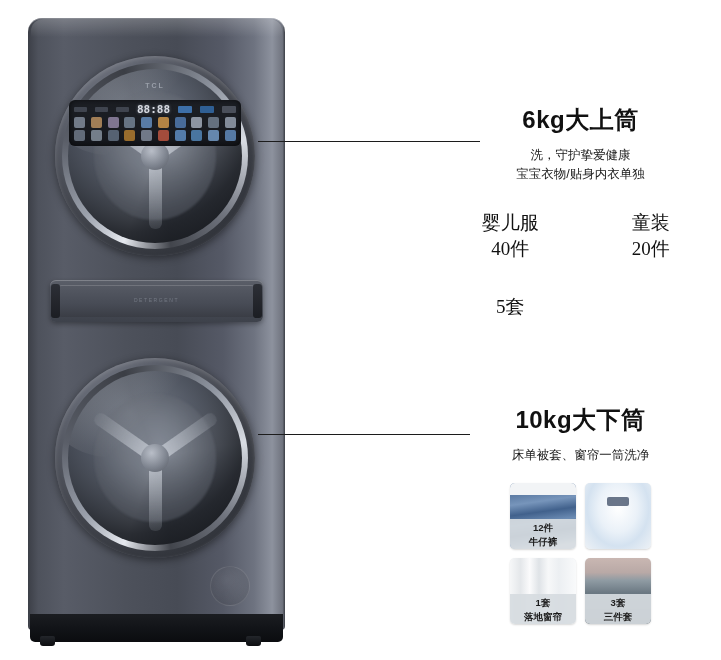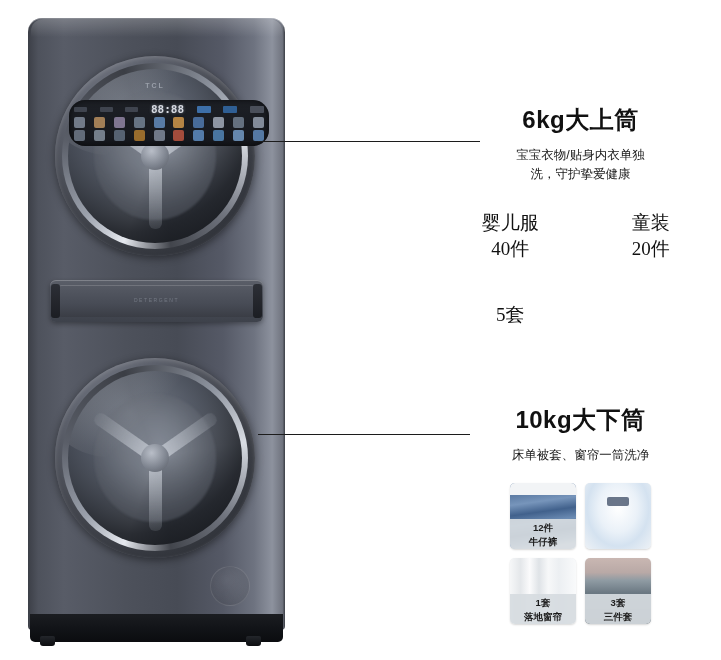--- a/index.html
+++ b/index.html
@@ -160,23 +160,23 @@
     text-align: center;
     font-size: 7px;
     letter-spacing: 2px;
     color: rgba(198,204,214,0.55);
     font-weight: 700;
   }
   .panel {
     position: absolute;
     left: 14px;
     top: 44px;
-    width: 200px;
+    width: 172px;
     height: 46px;
-    border-radius: 16px;
+    border-radius: 6px;
     background: linear-gradient(180deg, #1d2026 0%, #15171c 100%);
     box-shadow: inset 0 0 6px rgba(0,0,0,0.7);
     padding: 4px 5px;
     box-sizing: border-box;
   }
   .panel-row {
     display: flex;
     align-items: center;
     justify-content: space-between;
     height: 11px;
@@ -290,21 +290,21 @@
     line-height: 19px;
     color: #1a1a1a;
     margin: 0;
   }
 
   
   .stat-grid {
     margin-top: 26px;
     display: grid;
     grid-template-columns: 1fr 1fr;
-    row-gap: 40px;
+    row-gap: 32px;
   }
   .stat {
     text-align: center;
     font-size: 19px;
     line-height: 26px;
     color: #111111;
   }
   .stat .stat-name { display: block; }
   .stat .stat-qty  { display: block; font-family: Liberation Serif, serif; }
 
@@ -464,22 +464,22 @@
   <div class="foot left"></div>
   <div class="foot right"></div>
 </div>
 
 <div class="leader" id="leader-upper"></div>
 <div class="leader" id="leader-lower"></div>
 
 <div class="callout" id="callout-upper">
   <div class="callout-title">6kg大上筒</div>
   <div class="callout-desc">
+    <div>洗，守护挚爱健康</div>
     <div>宝宝衣物/贴身内衣单独</div>
-    <div>洗，守护挚爱健康</div>
   </div>
 
   <div class="stat-grid">
     <div class="stat">
       <span class="stat-name">婴儿服</span>
       <span class="stat-qty">40件</span>
     </div>
     <div class="stat">
       <span class="stat-name">童装</span>
       <span class="stat-qty">20件</span>

